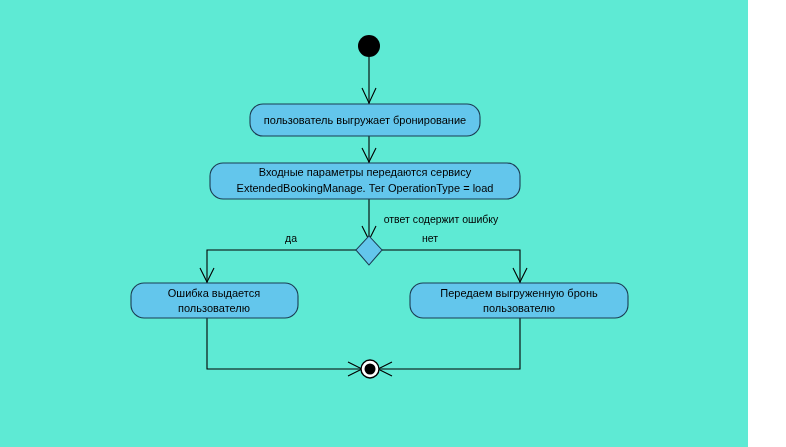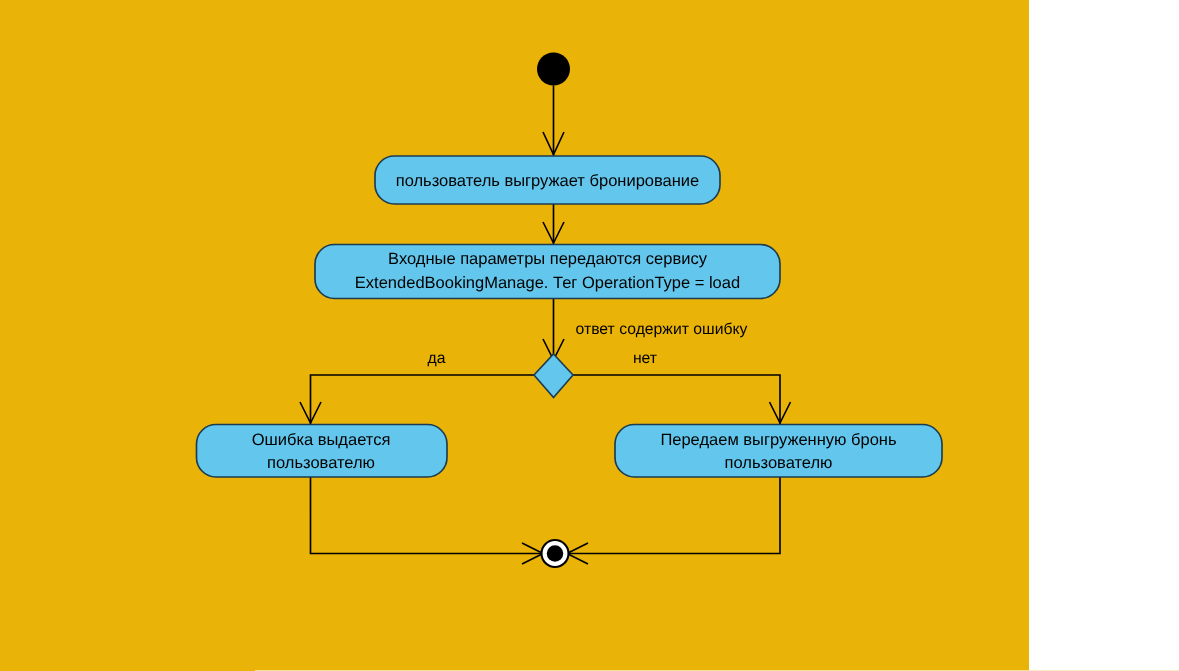--- a/index.html
+++ b/index.html
@@ -3,23 +3,23 @@
 <meta charset="utf-8">
 <title>UML Activity Diagram</title>
 <style>
   html, body {
     margin: 0;
     padding: 0;
     background: #ffffff;
   }
   #canvas {
     position: relative;
-    width: 686px;
+    width: 748px;
     height: 447px;
-    background: #eab308;
+    background: #5eead4;
     overflow: hidden;
     font-family: "Liberation Sans", "DejaVu Sans", sans-serif;
   }
   #diagram-svg {
     position: absolute;
     left: 0;
     top: 0;
     width: 786px;
     height: 447px;
   }

